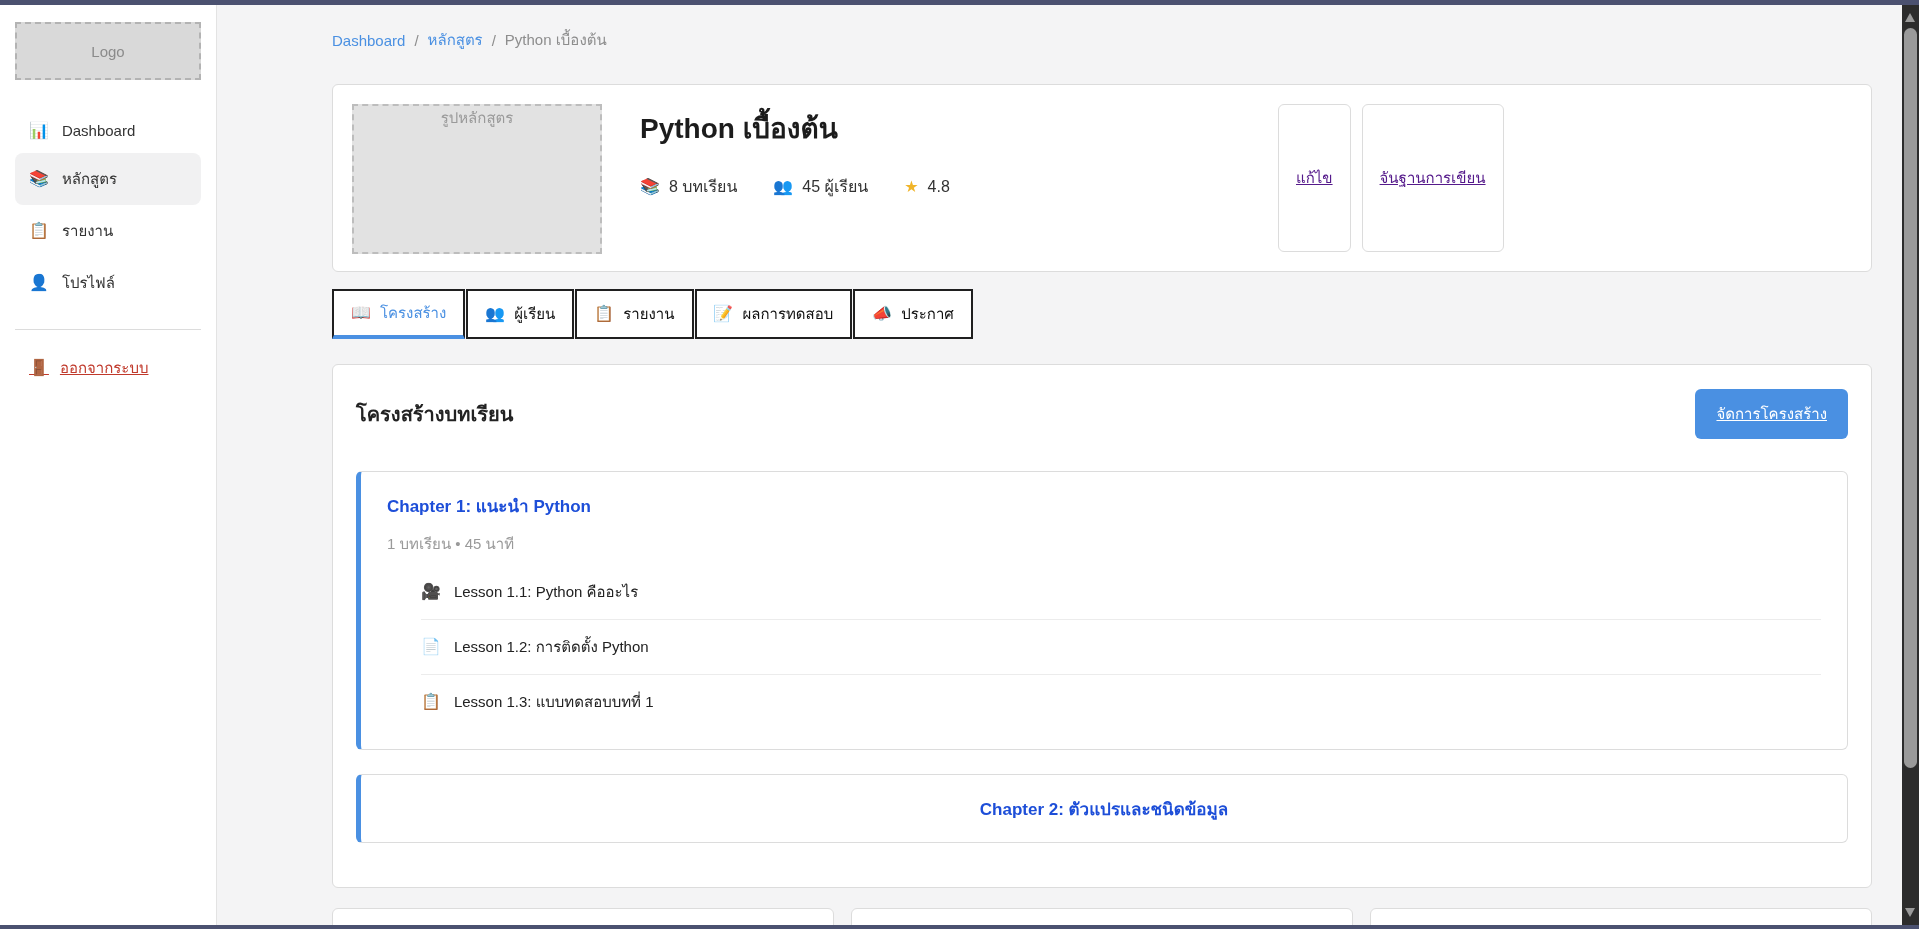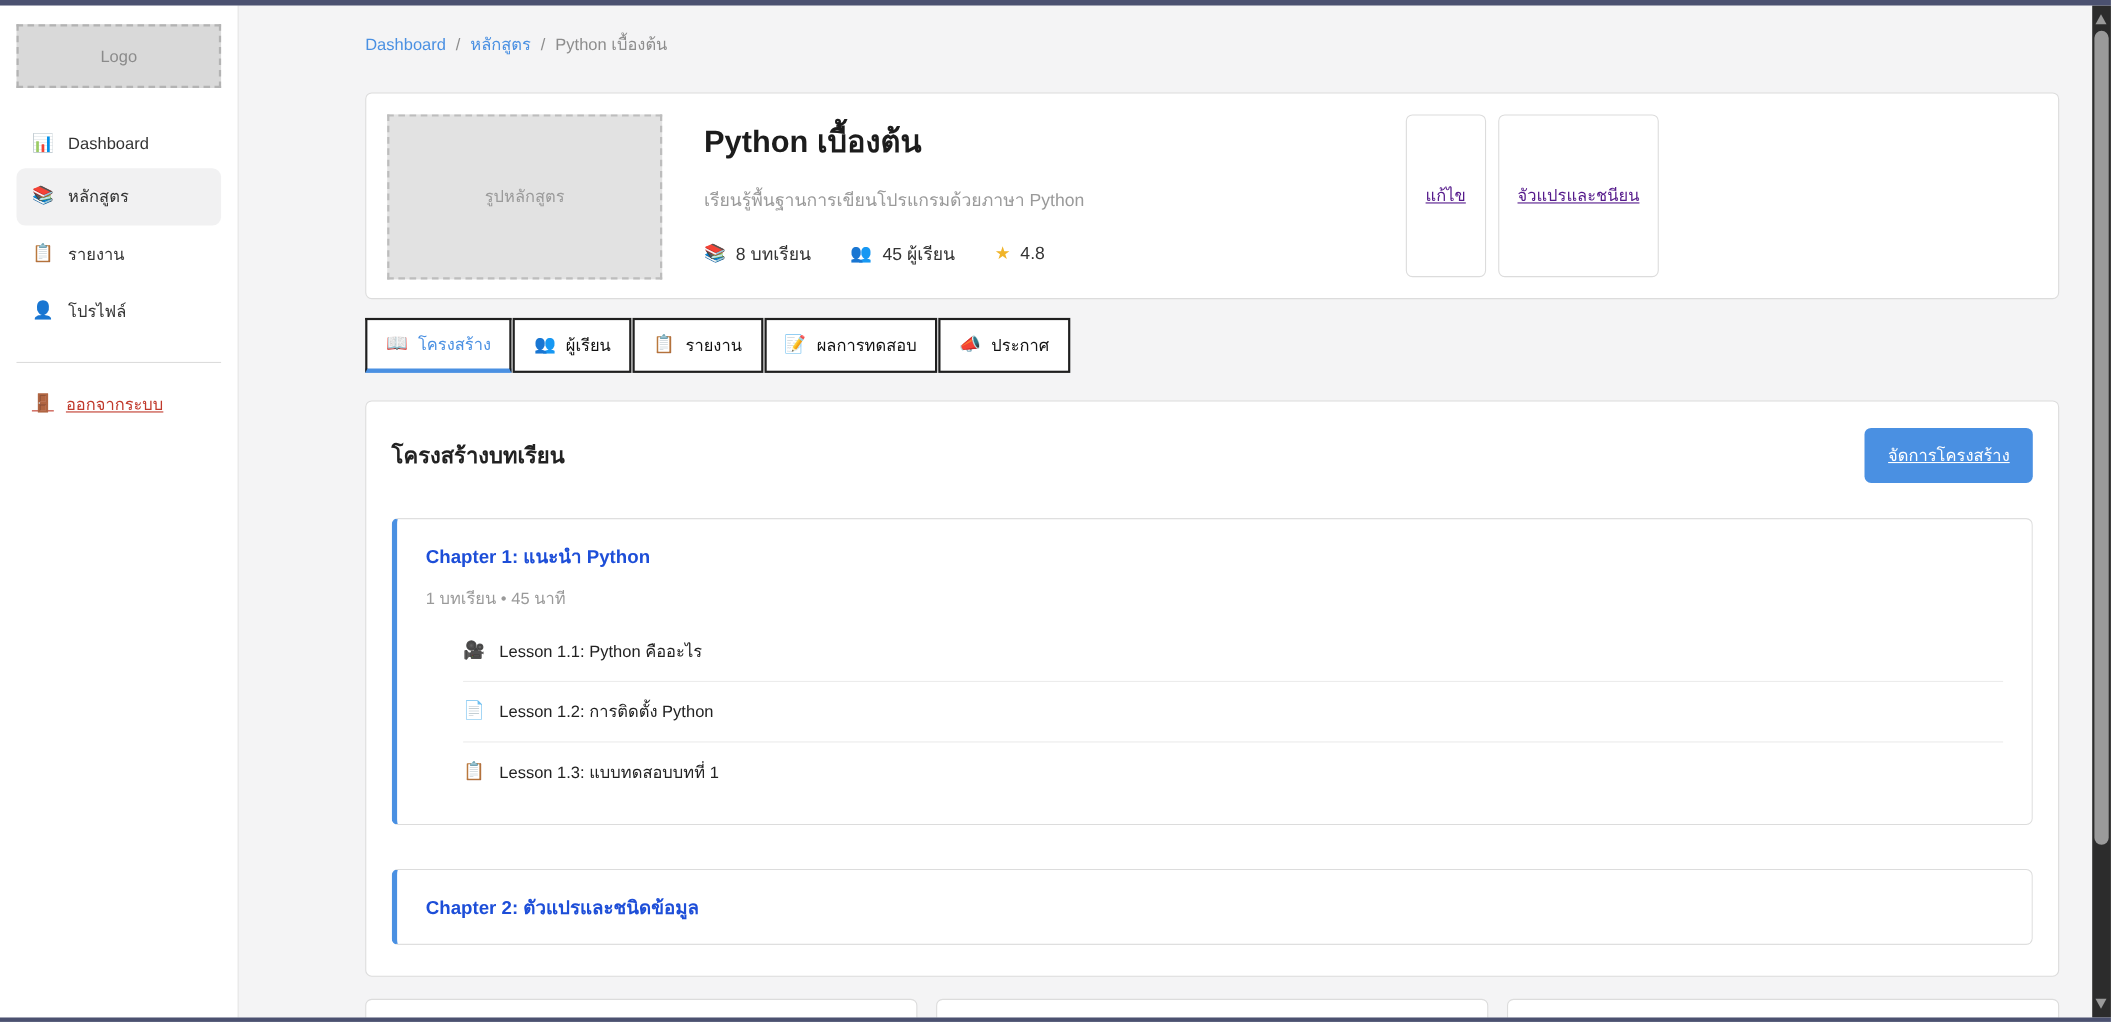--- a/index.html
+++ b/index.html
@@ -56,21 +56,21 @@
   .breadcrumb .current { color: #8d8d8d; }
 
   
   .course-card {
     margin-top: 32px; height: 188px; background: #fff; border: 1px solid #dcdcdc;
     border-radius: 6px; padding: 19px; display: flex; align-items: stretch;
   }
   .course-img {
     width: 250px; height: 150px; flex: 0 0 auto;
     background: #e2e2e2; border: 2px dashed #bdbdbd;
-    display: flex; align-items: center; justify-content: center;
+    display: flex; justify-content: center;
     color: #9a9a9a; font-size: 15px;
   }
   .course-info { margin-left: 38px; width: 620px; padding-top: 2px; }
   .course-title { font-size: 28px; font-weight: bold; color: #1c1c1c; }
   .course-desc { margin-top: 19px; color: #9a9a9a; font-size: 16px; }
   .course-stats { margin-top: 24px; display: flex; align-items: center; gap: 36px; font-size: 16px; color: #333; }
   .stat { display: flex; align-items: center; gap: 9px; }
   .badges { display: flex; gap: 10px; margin-top: 22px; }
   .badge {
     background: #4caf50; color: #fff; font-size: 13px; padding: 8px 14px;
@@ -102,21 +102,21 @@
   .manage-btn {
     background: #4a90e2; color: #fff; border: none; border-radius: 6px;
     padding: 13px 21px; font-size: 15px; text-decoration: underline; cursor: pointer;
     font-family: "Liberation Sans", sans-serif;
   }
   .chapter {
     border: 1px solid #dcdcdc; border-left: 5px solid #4a90e2; border-radius: 6px;
     background: #fff; padding: 20px 26px;
   }
   .chapter-1 { margin-top: 32px; }
-  .chapter-2 { margin-top: 40px; }
+  .chapter-2 { margin-top: 24px; text-align: center; }
   .chapter-title { font-size: 17px; font-weight: bold; color: #1d4ed8; }
   .chapter-meta { margin-top: 13px; color: #9a9a9a; font-size: 15px; }
   .lessons { margin-top: 9px; margin-left: 34px; }
   .lesson { display: flex; align-items: center; gap: 13px; padding: 15px 0; font-size: 15px; color: #222; }
   .lesson + .lesson { border-top: 1px solid #ececec; }
 
   
   .bottom-cards { display: flex; gap: 17px; margin-top: 20px; }
   .bottom-card { flex: 1; height: 80px; background: #fff; border: 1px solid #dcdcdc; border-radius: 6px; }
 
@@ -171,42 +171,41 @@
       <span class="sep">/</span>
       <span class="current">Python เบื้องต้น</span>
     </div>
 
     <section class="course-card">
       <div class="course-img">
         <span>รูปหลักสูตร</span>
       </div>
       <div class="course-info">
         <h1 class="course-title">Python เบื้องต้น</h1>
-        <div class="course-desc">เรียนรู้พื้นฐานการเขียนโปรแกรมด้วยภาษา Python</div>
         <div class="course-stats">
           <span class="stat">
             <span class="icon">📚</span>
             <span>8 บทเรียน</span>
           </span>
           <span class="stat">
             <span class="icon c-purple">👥</span>
             <span>45 ผู้เรียน</span>
           </span>
           <span class="stat">
             <span class="icon c-gold">★</span>
             <span>4.8</span>
           </span>
         </div>
       </div>
       <div class="course-actions">
         <div class="action-box">
           <a>แก้ไข</a>
         </div>
         <div class="action-box">
-          <a>จัวแปรและชนียน</a>
+          <a>จันฐานการเขียน</a>
         </div>
       </div>
     </section>
 
     <div class="tabs">
       <div class="tab active">
         <span class="icon c-blue">📖</span>
         <span>โครงสร้าง</span>
       </div>
       <div class="tab">

